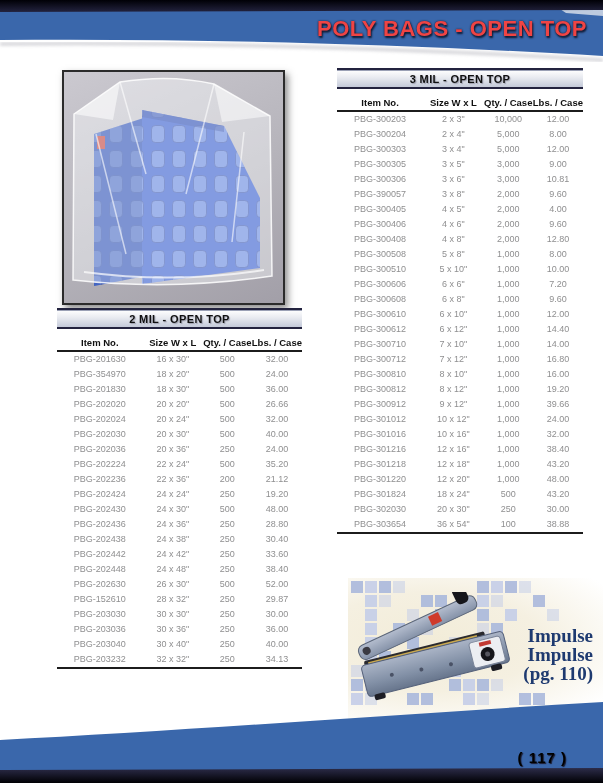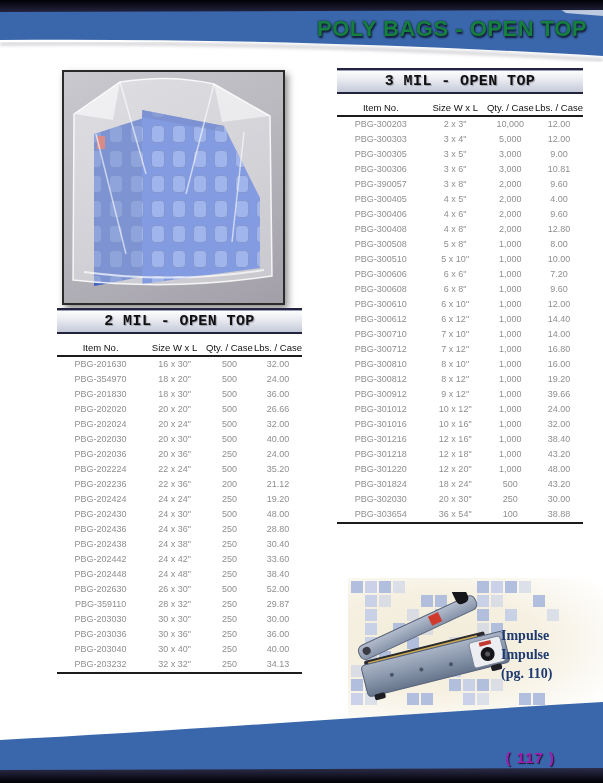--- a/index.html
+++ b/index.html
@@ -5,72 +5,71 @@
   html,body{margin:0;padding:0;background:#e9e9e9;}
   .page{
     position:relative;width:603px;height:783px;background:#ffffff;
     overflow:hidden;font-family:"Liberation Sans",sans-serif;
     margin:0 auto;
   }
   
   .header-art{position:absolute;top:0;left:0;width:603px;height:64px;}
   .page-title{
     position:absolute;top:16px;right:16px;z-index:3;
-    font-size:22px;font-weight:bold;color:#15803d;letter-spacing:.5px;
+    font-size:22px;font-weight:bold;color:#ef4444;letter-spacing:.5px;
     text-shadow:1px 2px 2px #101a33, 0 0 2px #101a33;
     white-space:nowrap;
   }
   
   .photo{
     position:absolute;left:62px;top:70px;width:219px;height:231px;
     background:linear-gradient(155deg,#cbc9d0 0%,#b5b3ba 55%,#a29fa8 100%);
     border:2px solid #2b2b2b;
     box-shadow:3px 4px 7px rgba(50,50,50,.55);
   }
   .photo svg{display:block;}
   
   .panel{position:absolute;}
   .panel-2mil{left:57px;top:308px;width:245px;}
   .panel-3mil{left:337px;top:68px;width:246px;}
   .panel-title{
     background:linear-gradient(#ffffff 0%,#e8eaf0 45%,#c4cad9 100%);
     border-top:2px solid #23233f;border-bottom:2px solid #23233f;
     box-shadow:0 1px 0 #9aa0b5 inset;
-    text-align:center;font-size:15px;font-weight:bold;color:#101010;
+    text-align:center;font-size:11px;font-weight:bold;color:#101010;
     letter-spacing:.4px;padding:3px 0 2px;
     text-shadow:1px 1px 1px rgba(120,120,140,.6);
-    font-family:Liberation Mono, monospace;
   }
   table.price{width:100%;border-collapse:collapse;margin-top:5px;
     border-bottom:2px solid #1c1c1c;}
   table.price th{
-    font-size:9.5px;font-weight:normal;color:#101010;text-align:center;
+    font-size:9.5px;font-weight:bold;color:#101010;text-align:center;
     padding:3px 0 2px;border-bottom:2px solid #1c1c1c;white-space:nowrap;
   }
   table.price td{
     font-size:9px;color:#8f8f90;text-align:center;height:15px;
     padding:0;line-height:11px;white-space:nowrap;
   }
   
   .promo{
     position:absolute;left:348px;top:578px;width:255px;height:142px;
     background:radial-gradient(ellipse at 32% 45%, #f2ecd8 0%, #f5f0e1 45%, #ffffff 88%);
   }
   .promo .mosaic{position:absolute;left:0;top:0;}
   .promo .machine{position:absolute;left:2px;top:14px;}
   .promo-text{
-    position:absolute;right:10px;top:48px;width:92px;text-align:left;
+    position:absolute;right:10px;top:48px;width:92px;text-align:right;
     font-family:"Liberation Serif",serif;font-weight:bold;
-    font-size:14px;line-height:19px;color:#1e3a70;
+    font-size:19px;line-height:19px;color:#1e3a70;
   }
   
   .footer-art{position:absolute;left:0;bottom:0;width:603px;height:93px;}
   .page-number{
-    position:absolute;right:48px;bottom:17px;z-index:3;
-    font-size:15px;font-weight:bold;color:#a21caf;letter-spacing:1px;
+    position:absolute;right:36px;bottom:17px;z-index:3;
+    font-size:15px;font-weight:bold;color:#000000;letter-spacing:1px;
     text-shadow:1px 1px 1px #1a1a2e;
   }
 </style>
 </head>
 <body>
 
 <div class="page">
 
   <svg class="header-art" width="603" height="64" viewBox="0 0 603 64">
     <defs>
@@ -225,21 +224,21 @@
             <td>250</td>
             <td>38.40</td>
           </tr>
           <tr>
             <td>PBG-202630</td>
             <td>26 x 30"</td>
             <td>500</td>
             <td>52.00</td>
           </tr>
           <tr>
-            <td>PBG-359110</td>
+            <td>PBG-152610</td>
             <td>28 x 32"</td>
             <td>250</td>
             <td>29.87</td>
           </tr>
           <tr>
             <td>PBG-203030</td>
             <td>30 x 30"</td>
             <td>250</td>
             <td>30.00</td>
           </tr>
@@ -281,20 +280,26 @@
           <th>Qty. / Case</th>
           <th>Lbs. / Case</th>
         </tr>
       </thead>
       <tbody>
           <tr>
             <td>PBG-300203</td>
             <td>2 x 3"</td>
             <td>10,000</td>
             <td>12.00</td>
+          </tr>
+          <tr>
+            <td>PBG-300204</td>
+            <td>2 x 4"</td>
+            <td>5,000</td>
+            <td>8.00</td>
           </tr>
           <tr>
             <td>PBG-300303</td>
             <td>3 x 4"</td>
             <td>5,000</td>
             <td>12.00</td>
           </tr>
           <tr>
             <td>PBG-300305</td>
             <td>3 x 5"</td>

